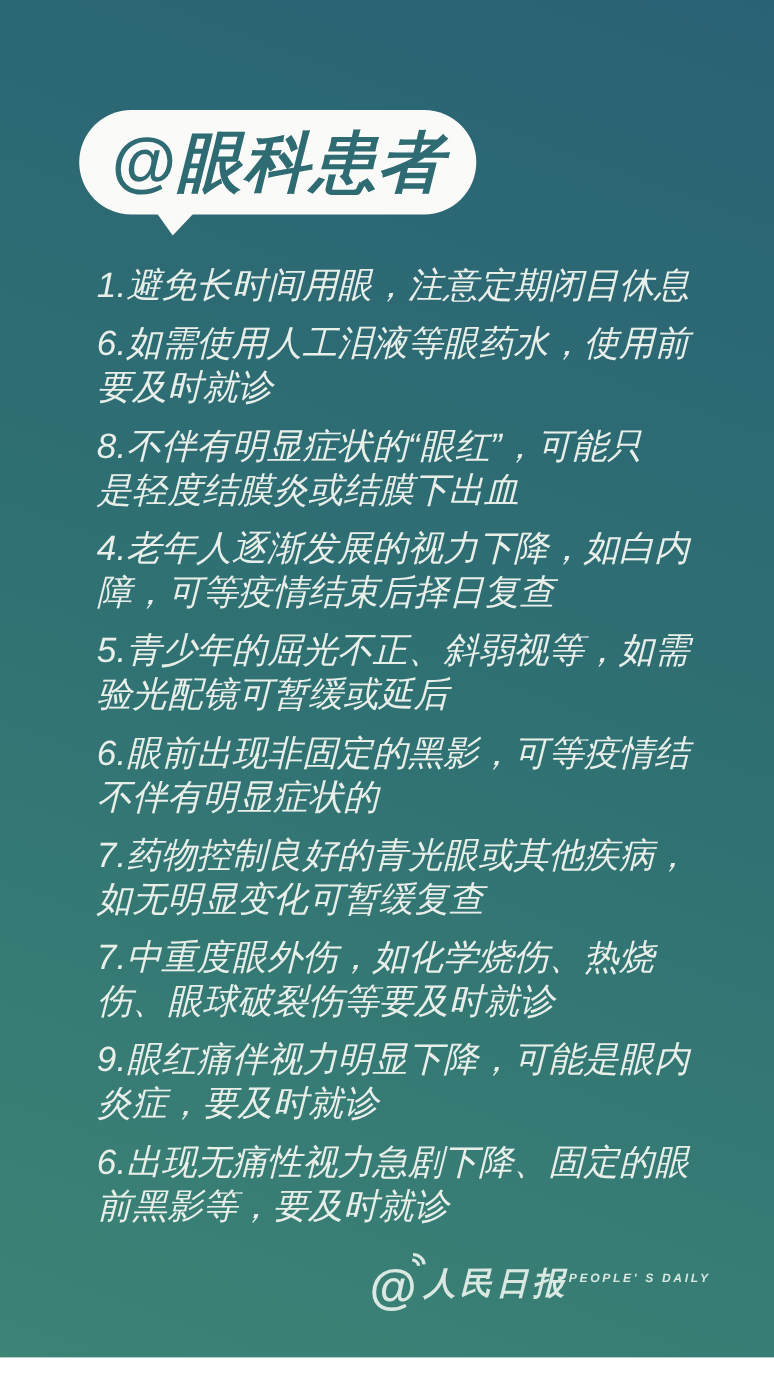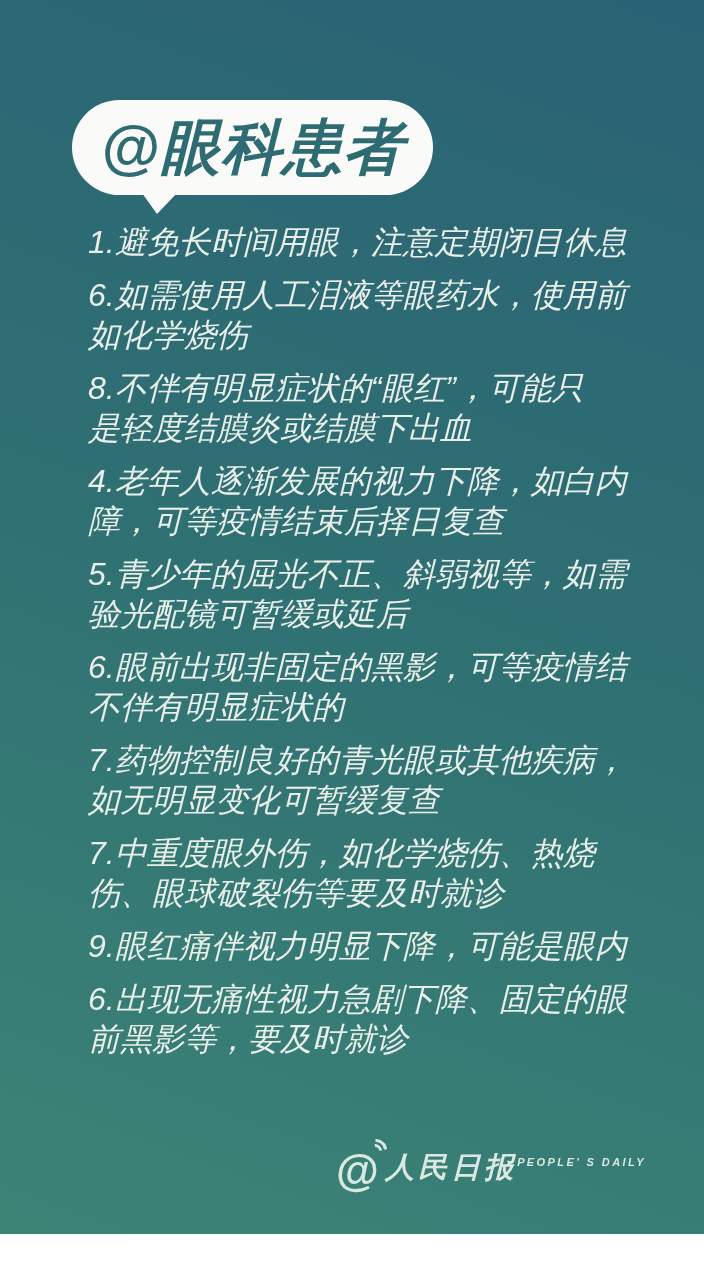--- a/index.html
+++ b/index.html
@@ -24,21 +24,21 @@
     width: 0; height: 0;
     border-top: 21px solid #fafbf9;
     border-left: 15px solid transparent;
     border-right: 20px solid transparent;
   }
   .badge-text {
     font-size: 60px; font-weight: 900; color: #2e6b72;
     letter-spacing: 1px; white-space: nowrap; line-height: 1;
   }
   
-  .tips { position: absolute; left: 88px; top: 222px; width: 572px; }
+  .tips { position: absolute; left: 88px; top: 239px; width: 572px; }
   .tip {
     margin: 0 0 13px 0; font-size: 32px; line-height: 40px;
     color: #e8eee8; font-weight: 400;
   }
   .tip-line { display: block; white-space: nowrap; }
   
   .logo {
     position: absolute; right: 58px; bottom: 40px;
     display: flex; align-items: flex-start; color: #d9e8e0;
   }
@@ -64,21 +64,21 @@
     <span class="badge-text">@眼科患者</span>
     <div class="badge-tail"></div>
   </div>
 
   <div class="tips">
     <p class="tip">
       <span class="tip-line">1.避免长时间用眼，注意定期闭目休息</span>
     </p>
     <p class="tip">
       <span class="tip-line">6.如需使用人工泪液等眼药水，使用前</span>
-      <span class="tip-line">如化学烧伤</span>
+      <span class="tip-line">要及时就诊</span>
     </p>
     <p class="tip">
       <span class="tip-line">8.不伴有明显症状的“眼红”，可能只</span>
       <span class="tip-line">是轻度结膜炎或结膜下出血</span>
     </p>
     <p class="tip">
       <span class="tip-line">4.老年人逐渐发展的视力下降，如白内</span>
       <span class="tip-line">障，可等疫情结束后择日复查</span>
     </p>
     <p class="tip">
@@ -92,20 +92,21 @@
     <p class="tip">
       <span class="tip-line">7.药物控制良好的青光眼或其他疾病，</span>
       <span class="tip-line">如无明显变化可暂缓复查</span>
     </p>
     <p class="tip">
       <span class="tip-line">7.中重度眼外伤，如化学烧伤、热烧</span>
       <span class="tip-line">伤、眼球破裂伤等要及时就诊</span>
     </p>
     <p class="tip">
       <span class="tip-line">9.眼红痛伴视力明显下降，可能是眼内</span>
+      <span class="tip-line">炎症，要及时就诊</span>
     </p>
     <p class="tip">
       <span class="tip-line">6.出现无痛性视力急剧下降、固定的眼</span>
       <span class="tip-line">前黑影等，要及时就诊</span>
     </p>
   </div>
 
   <div class="logo">
     <span class="logo-at-wrap">
       <span class="logo-at">@</span>

